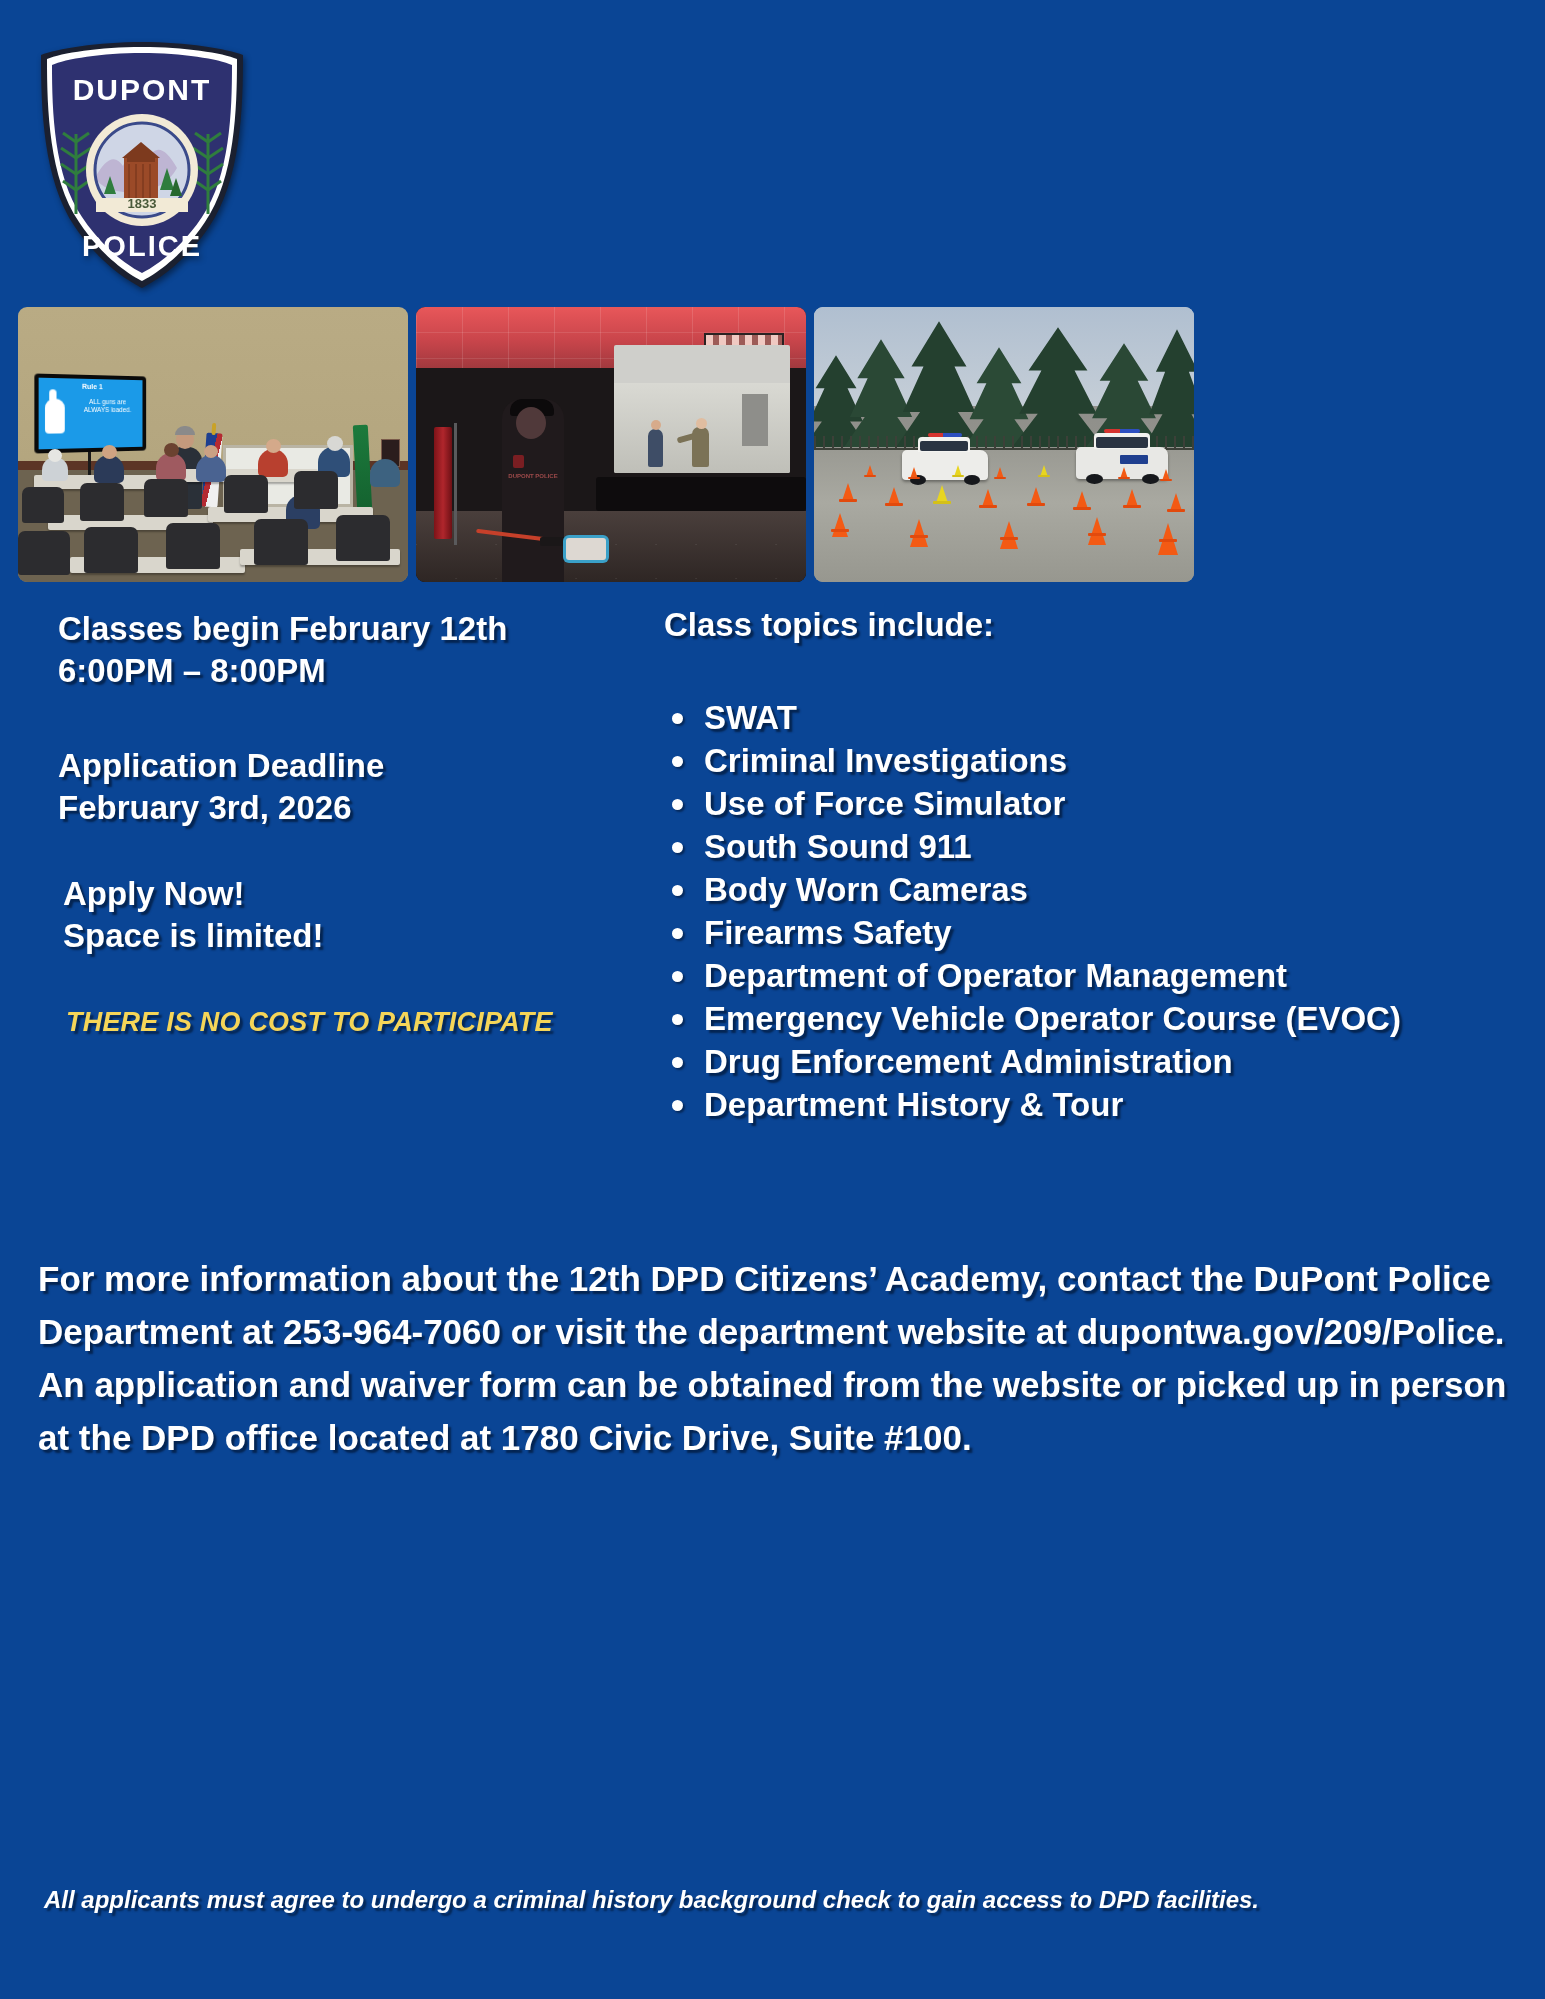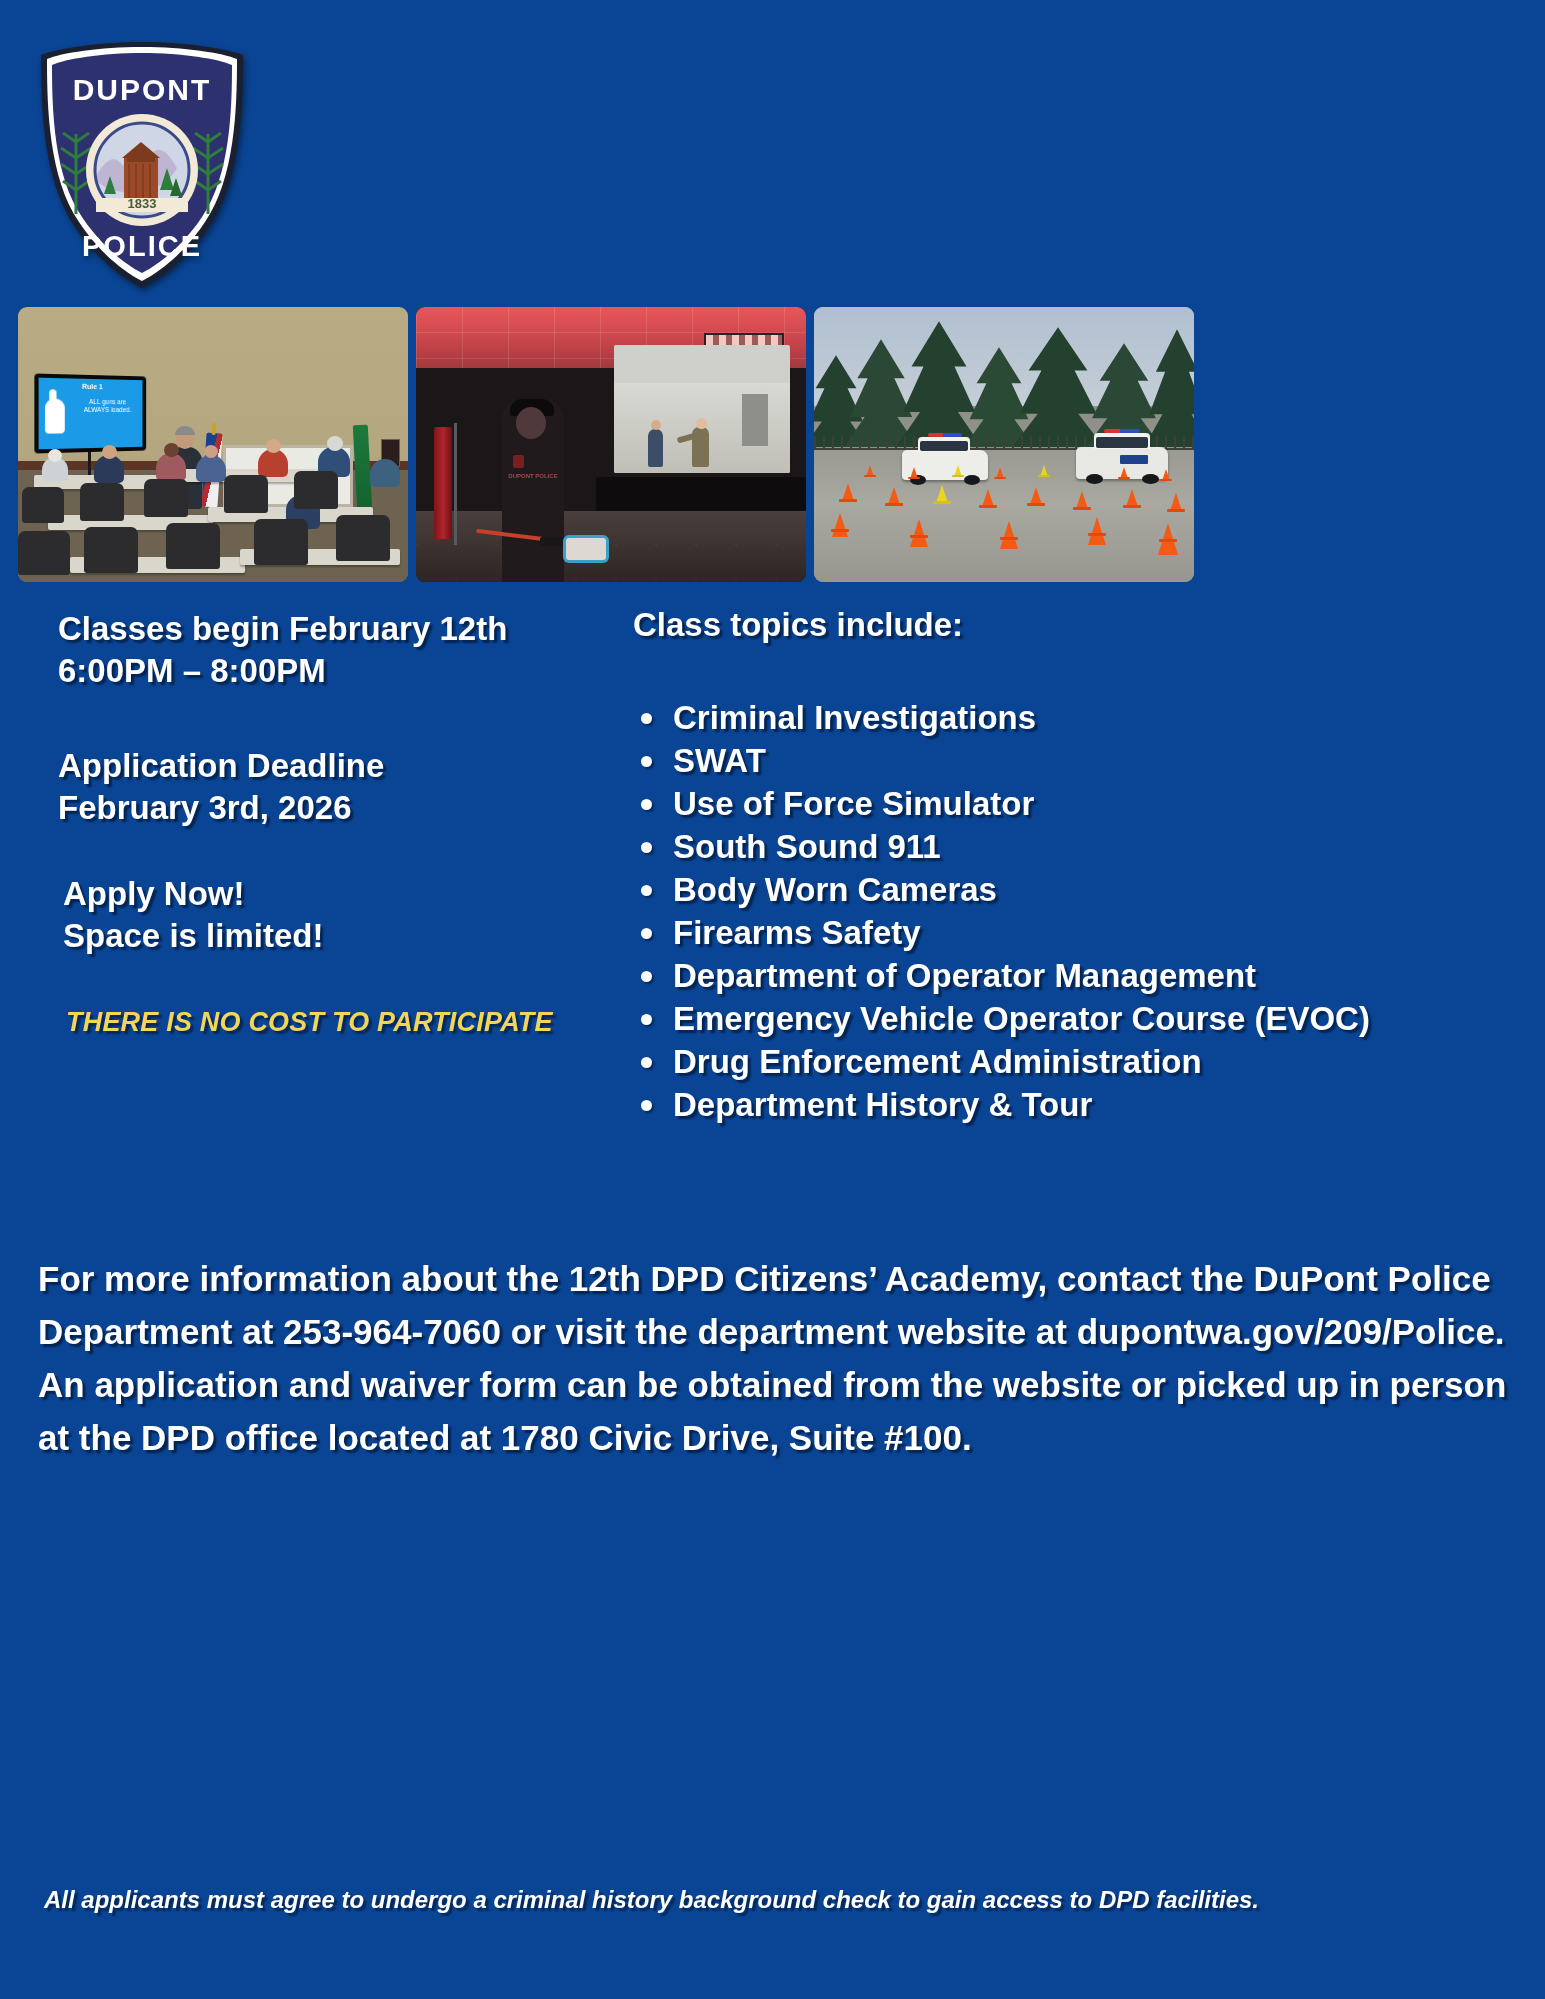--- a/index.html
+++ b/index.html
@@ -115,21 +115,21 @@
   .p3 .cone { position:absolute; width:0; height:0; border-left:6px solid transparent; border-right:6px solid transparent; border-bottom:18px solid #f35a14; }
   .p3 .cone:after { content:""; position:absolute; left:-9px; top:16px; width:18px; height:3px; background:#e24a0d; border-radius:1px; }
   .p3 .cone.y { border-bottom-color:#e8d520; }
   .p3 .cone.y:after { background:#d4c018; }
   .p3 .cone.s { border-left-width:4px; border-right-width:4px; border-bottom-width:12px; }
   .p3 .cone.s:after { left:-6px; top:10px; width:12px; height:2px; }
 
   
   .cols { position:absolute; left:0; top:596px; width:1545px; height:640px;text-decoration:underline; }
   .col-left { position:absolute; left:58px; top:12px; width:560px; }
-  .col-right { position:absolute; left:629px; top:10px; width:840px; }
+  .col-right { position:absolute; left:660px; top:10px; width:840px; }
 
   .lt {
     font-size:33px; font-weight:bold; line-height:42px; color:#fff;
     text-shadow:3px 3px 2px rgba(2,18,44,.65); white-space:pre-line;
   }
   .lt.gap-a { margin-top:53px; }
   .lt.gap-b { margin-top:48px; }
   .lt.nocost {
     margin-top:44px; font-style:italic; font-size:27px; color:#f5d558;
     letter-spacing:.2px; text-shadow:3px 3px 2px rgba(2,18,44,.6); padding-left:8px;
@@ -373,22 +373,22 @@
       <div class="lt gap-a">Application Deadline
 February 3rd, 2026</div>
       <div class="lt apply"> Apply Now!
 Space is limited!</div>
       <div class="lt nocost">THERE IS NO COST TO PARTICIPATE</div>
     </div>
 
     <div class="col-right">
       <div class="topics-head">Class topics include:</div>
       <ul class="topics">
+        <li>SWAT</li>
         <li>Criminal Investigations</li>
-        <li>SWAT</li>
         <li>Use of Force Simulator</li>
         <li>South Sound 911</li>
         <li>Body Worn Cameras</li>
         <li>Firearms Safety</li>
         <li>Department of Operator Management</li>
         <li>Emergency Vehicle Operator Course (EVOC)</li>
         <li>Drug Enforcement Administration</li>
         <li>Department History &amp; Tour</li>
       </ul>
     </div>

